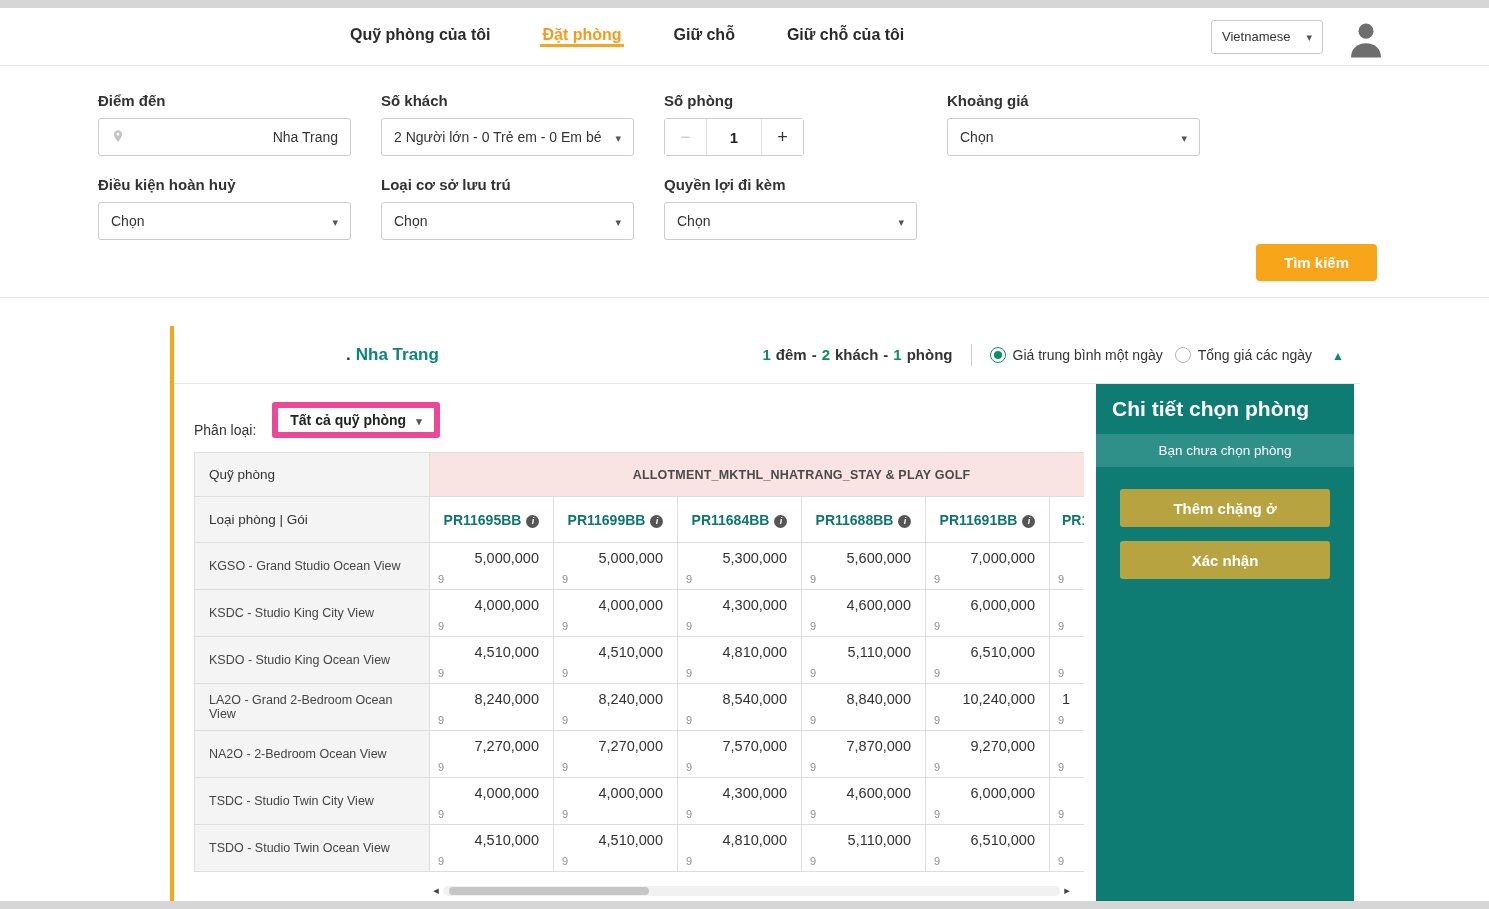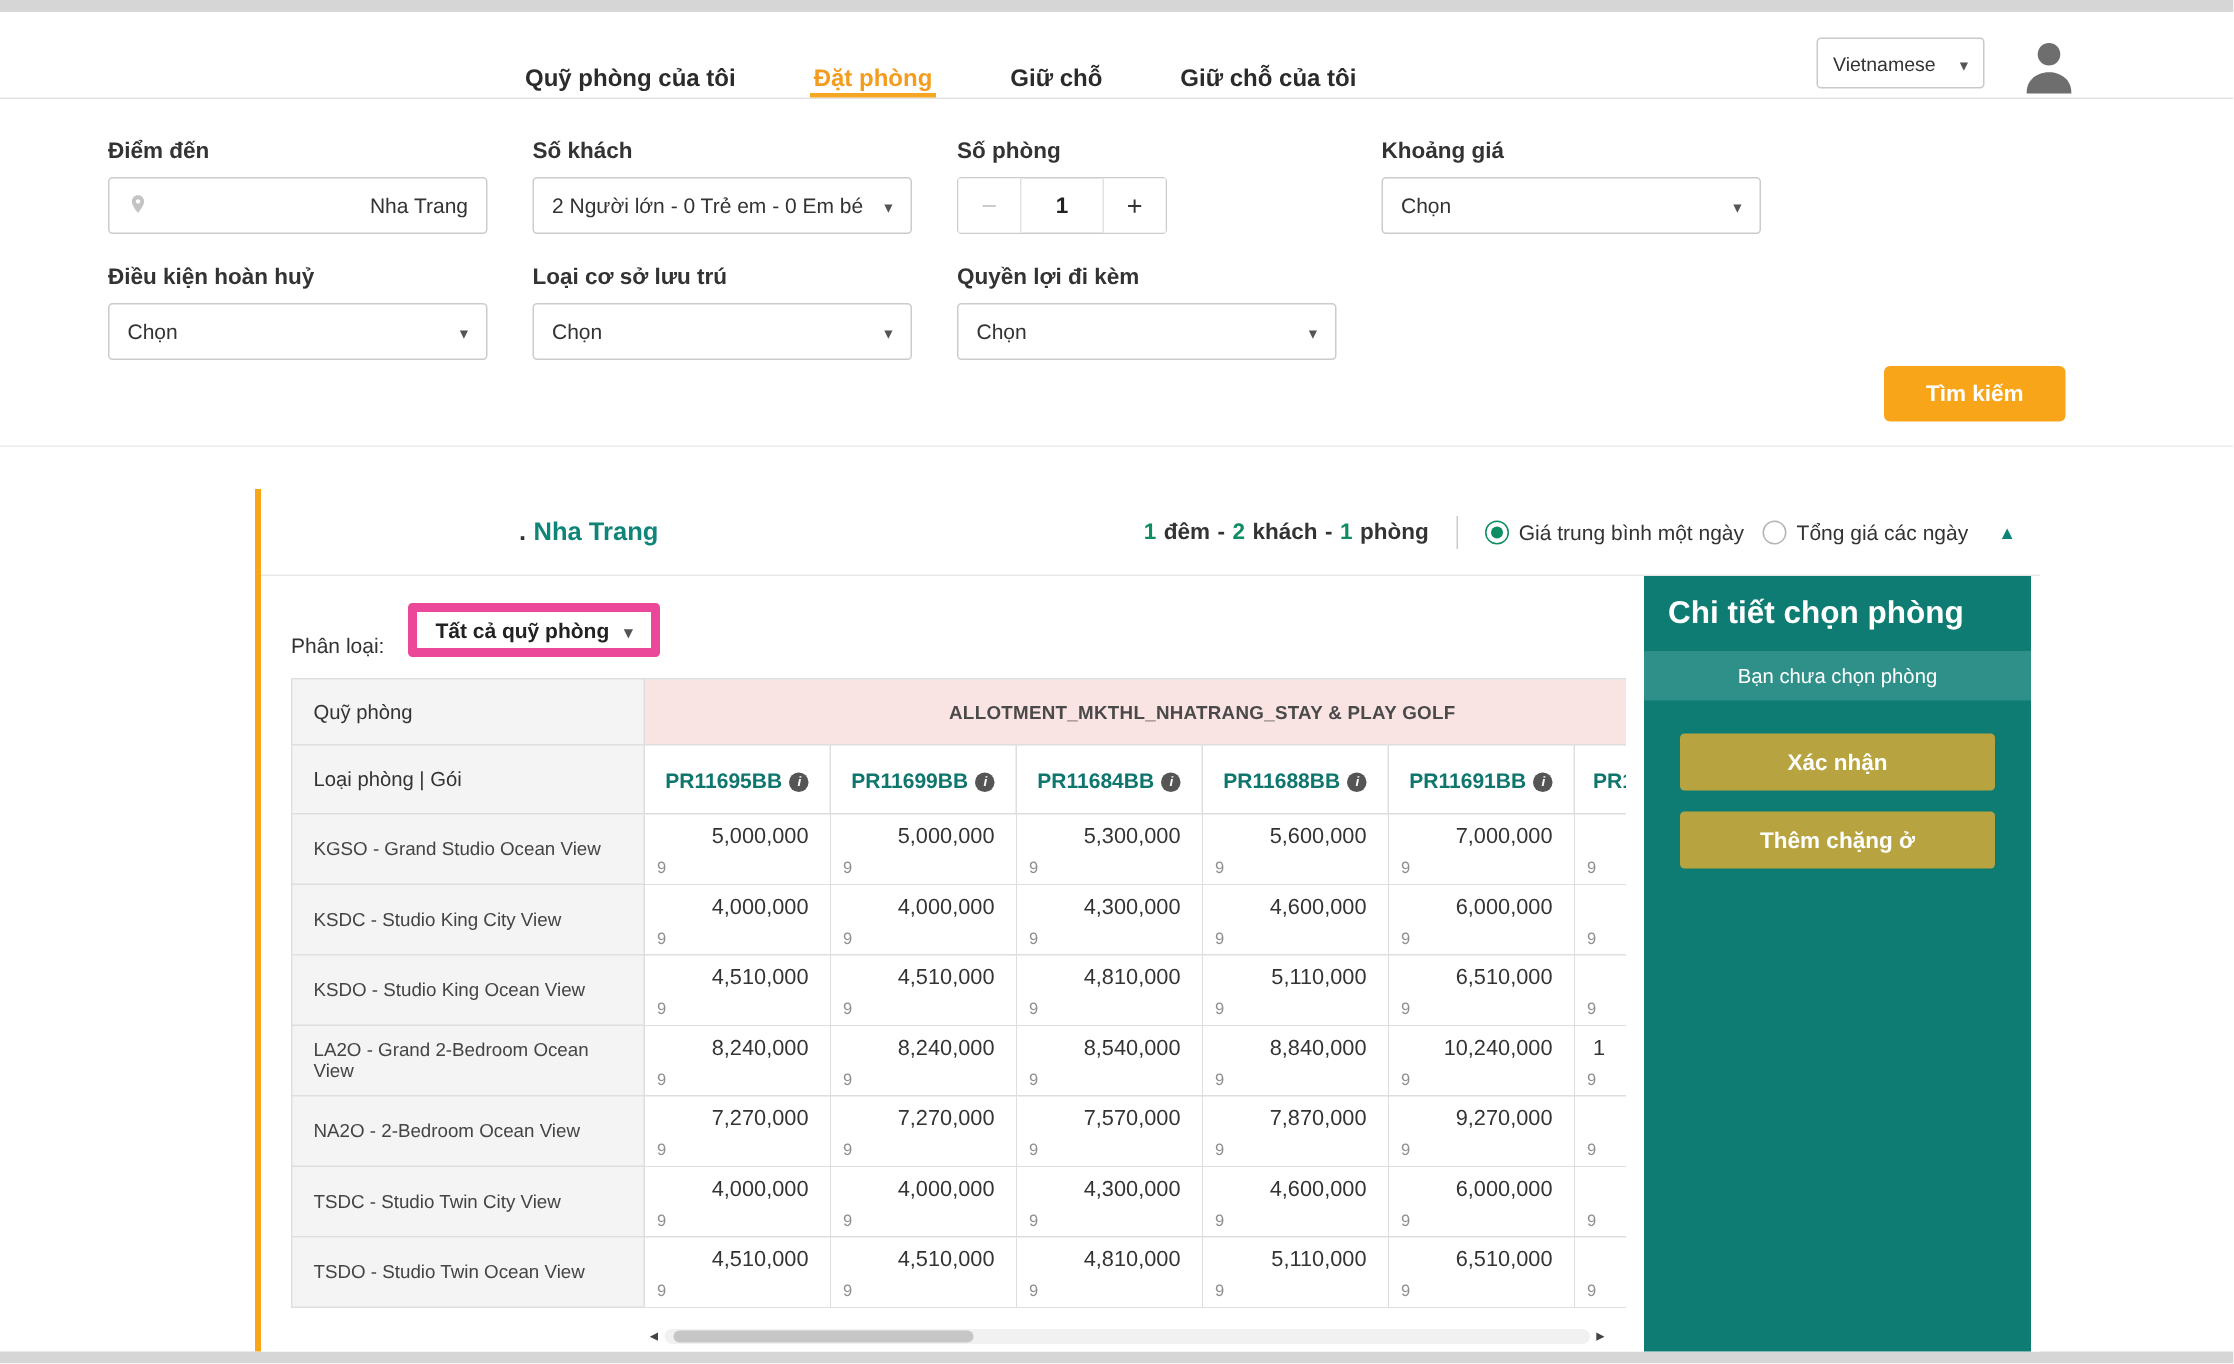--- a/index.html
+++ b/index.html
@@ -2,39 +2,39 @@
 <html><head>
 <meta charset="utf-8">
 <style>
   * { margin:0; padding:0; box-sizing:border-box; }
   html,body { background:#ffffff; }
   body { font-family:"Liberation Sans", sans-serif; color:#333; }
   .screen { position:relative; width:1489px; height:909px; background:#fff; overflow:hidden;
             border-top:8px solid #d6d6d6; border-bottom:8px solid #d6d6d6; }
 
   
-  .topbar { height:58px; display:flex; align-items:flex-end; border-bottom:1px solid #e3e3e3;
+  .topbar { height:58px; display:flex; align-items:center; border-bottom:1px solid #e3e3e3;
             background:#fff; padding-left:348px; padding-right:100px; }
   .nav-tabs { display:flex; gap:48px; align-items:stretch; }
   .tab { display:flex; align-items:center; font-size:16px; font-weight:600; color:#2b2b2b;
          cursor:pointer; border-bottom:3px solid transparent; padding:0 2px; white-space:nowrap; }
   .tab.active { color:#F49C1D; border-bottom-color:#F5A623; }
   .topbar-right { margin-left:auto; display:flex; align-items:center; gap:20px; }
   .lang-select { width:112px; height:34px; border:1px solid #c9c9c9; border-radius:3px;
                  display:flex; align-items:center; justify-content:space-between; padding:0 10px;
                  font-size:13px; color:#333; cursor:pointer; background:#fff; }
   .caret::after { content:"▾"; font-size:11px; color:#555; }
   .user { text-align:right; cursor:pointer; }
   .user-name { font-size:16px; font-weight:bold; color:#222; display:flex; align-items:center;
                justify-content:flex-end; gap:7px; }
   .user-org { font-size:10.5px; color:#9a9a9a; margin-top:3px; letter-spacing:.2px; white-space:nowrap; }
   .avatar { width:46px; height:46px; display:flex; align-items:flex-end; justify-content:center; }
 
   
-  .search-panel { position:relative; height:232px; padding:26px 0 0 72px;
+  .search-panel { position:relative; height:232px; padding:26px 0 0 98px;
                   border-bottom:1px solid #ececec; background:#fff; }
   .form-grid { display:grid; grid-template-columns:repeat(4,253px); column-gap:30px; row-gap:20px; }
   .field-label { font-size:15px; font-weight:bold; color:#333; margin-bottom:9px; }
   .control { height:38px; border:1px solid #ccc; border-radius:3px; display:flex; align-items:center;
              padding:0 12px; font-size:14px; color:#333; background:#fff; }
   .control .spacer { flex:1; }
   .select-control { justify-content:space-between; cursor:pointer; }
   .dates { gap:8px; }
   .arrow-icon::before { content:"→"; font-size:16px; color:#333; }
   .stepper { display:flex; width:140px; height:38px; border:1px solid #ccc; border-radius:3px; background:#fff; }
@@ -357,21 +357,21 @@
               <div class="sb-thumb"></div>
             </div>
             <span class="sb-arrow sb-arrow-right"></span>
           </div>
         </div>
 
         <div class="side-panel">
           <div class="panel-title">Chi tiết chọn phòng</div>
           <div class="panel-empty">Bạn chưa chọn phòng</div>
           <div class="panel-buttons">
+            <button class="panel-btn">Thêm chặng ở</button>
             <button class="panel-btn">Xác nhận</button>
-            <button class="panel-btn">Thêm chặng ở</button>
           </div>
         </div>
       </div>
 
     </div>
   </div>
 </div>
 
 </body></html>

